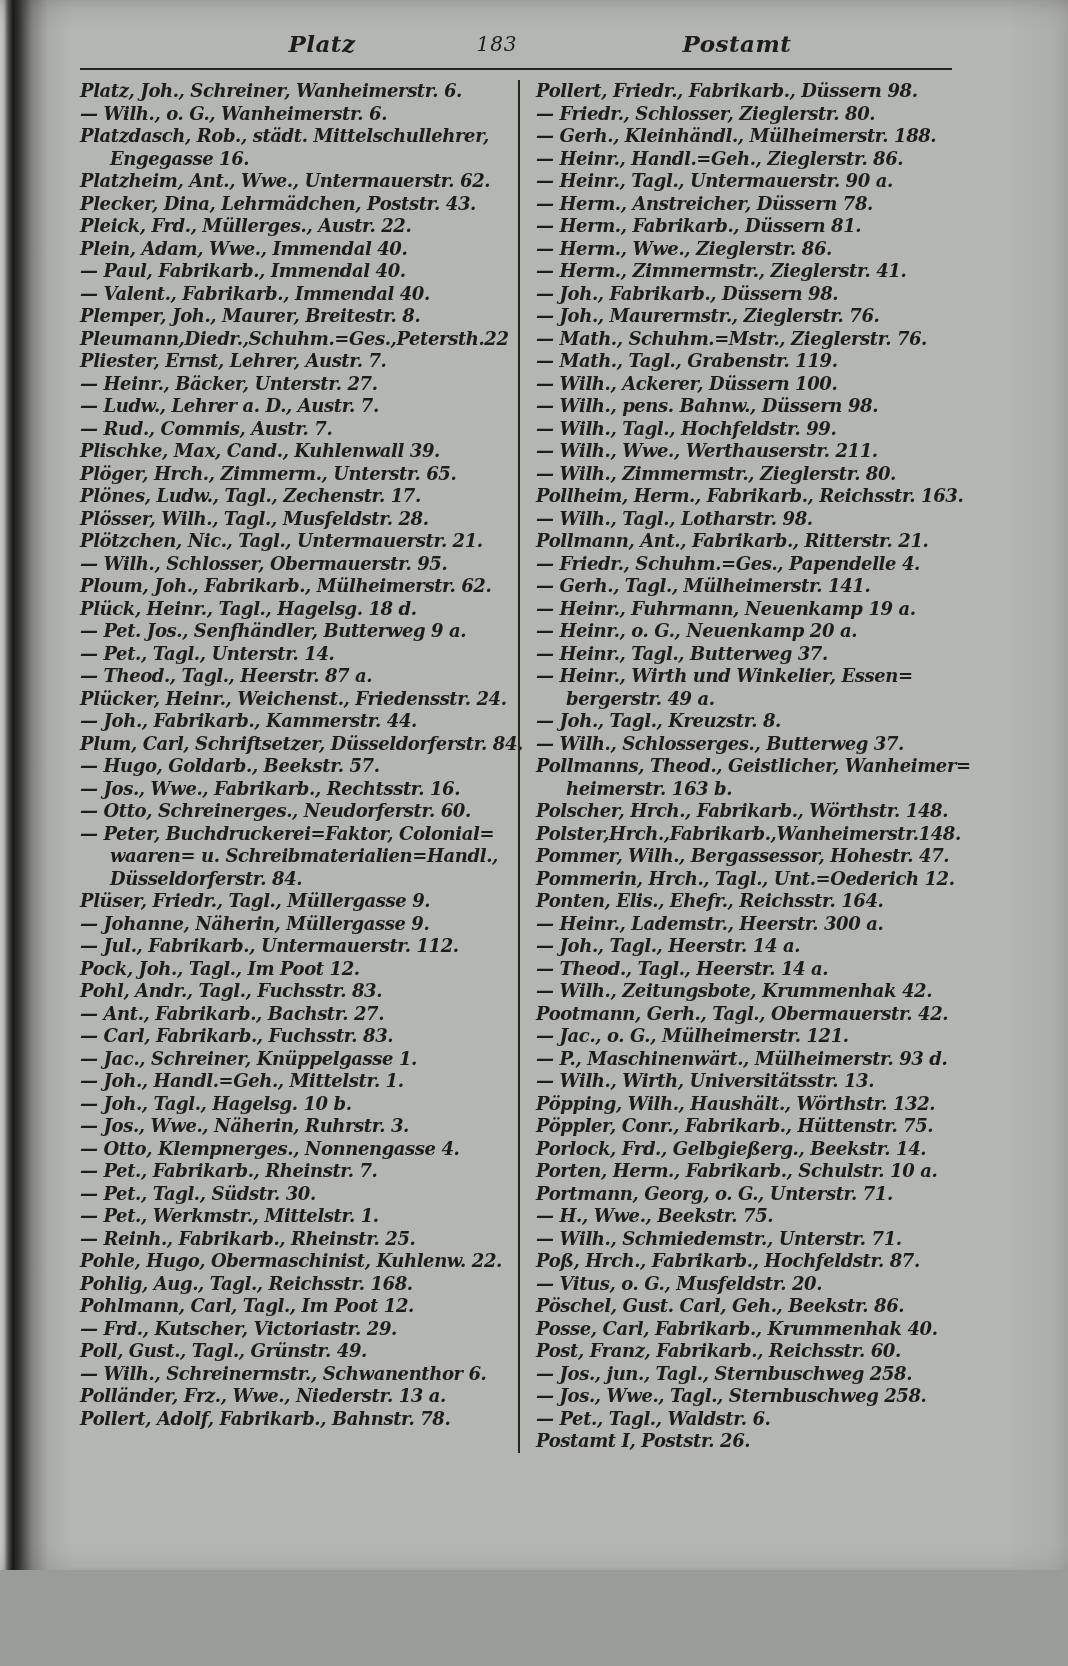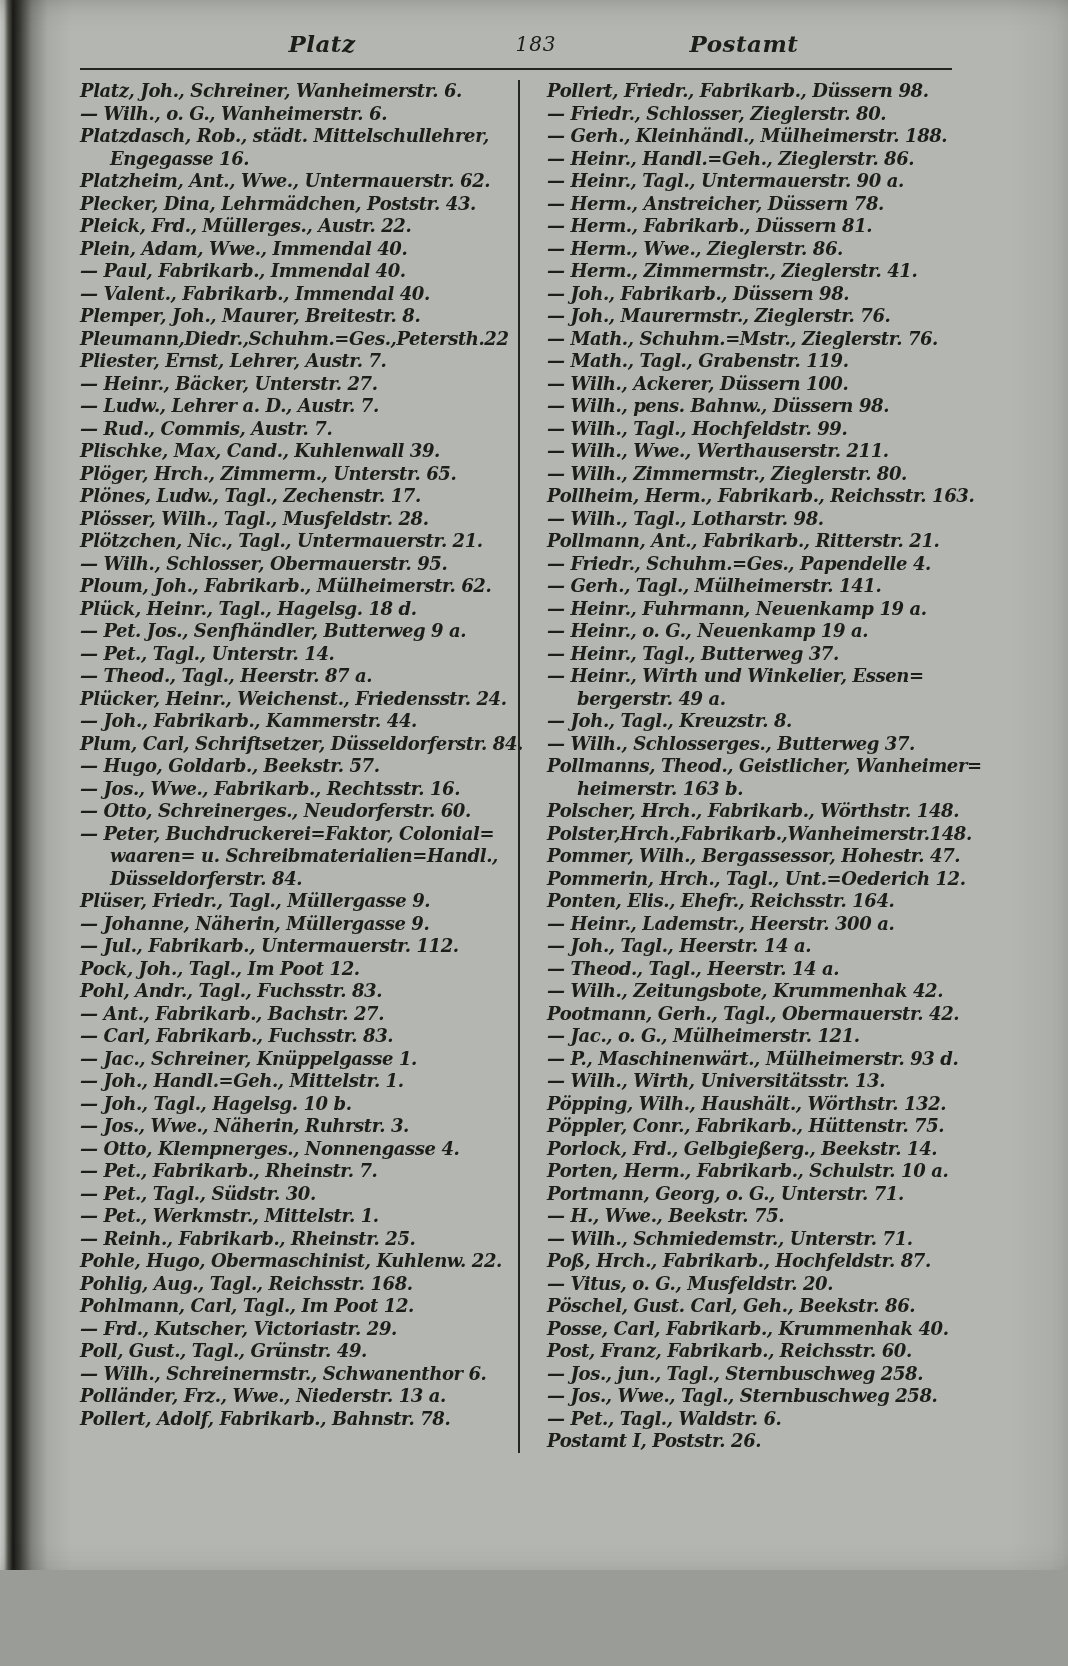--- a/index.html
+++ b/index.html
@@ -40,22 +40,22 @@
     position: absolute;
     transform: translateX(-50%);
     white-space: nowrap;
   }
   .fraktur {
     font-weight: 700;
     font-size: 23px;
     letter-spacing: 0.5px;
   }
   .h-left   { left: 242px; top: 2px; }
-  .h-center { left: 417px; top: 4px; font-size: 20px; font-weight: 400; letter-spacing: 1px; margin-left: 39px; }
-  .h-right  { left: 657px; top: 2px; margin-left: 7px; }
+  .h-center { left: 417px; top: 4px; font-size: 20px; font-weight: 400; letter-spacing: 1px; }
+  .h-right  { left: 657px; top: 2px; }
   .rule {
     height: 2px;
     background: #24241f;
     margin-top: 4px;
   }
   .columns {
     display: flex;
     margin-top: 10px;
     align-items: stretch;
   }
@@ -66,21 +66,21 @@
     line-height: 22.5px;
   }
   .col-left  { width: 424px; }
   .divider {
     width: 2px;
     background: #26261f;
     margin-left: 14px;
     margin-right: 16px;
     flex: 0 0 auto;
   }
-  .col-right { flex: 1; margin-left: 11px; }
+  .col-right { flex: 1; }
   .entry .line { white-space: nowrap; }
   .entry .cont { padding-left: 30px; }
 </style>
 </head>
 <body>
 
 <div class="page">
   <div class="content">
 
     <div class="header">
@@ -336,21 +336,21 @@
           <div class="entry">
             <div class="line">— Friedr., Schuhm.=Ges., Papendelle 4.</div>
           </div>
           <div class="entry">
             <div class="line">— Gerh., Tagl., Mülheimerstr. 141.</div>
           </div>
           <div class="entry">
             <div class="line">— Heinr., Fuhrmann, Neuenkamp 19 a.</div>
           </div>
           <div class="entry">
-            <div class="line">— Heinr., o. G., Neuenkamp 19 a.</div>
+            <div class="line">— Heinr., o. G., Neuenkamp 20 a.</div>
           </div>
           <div class="entry">
             <div class="line">— Heinr., Tagl., Butterweg 37.</div>
           </div>
           <div class="entry">
             <div class="line">— Heinr., Wirth und Winkelier, Essen=</div>
             <div class="line cont">bergerstr. 49 a.</div>
           </div>
           <div class="entry">
             <div class="line">— Joh., Tagl., Kreuzstr. 8.</div>

